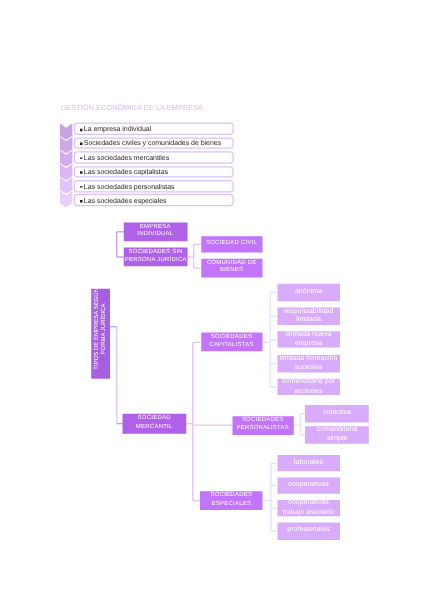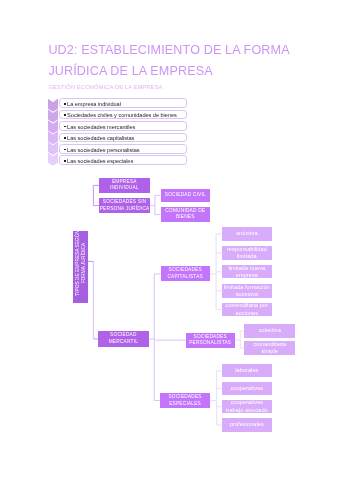--- a/index.html
+++ b/index.html
@@ -47,22 +47,20 @@
   .lvl1 { background:#af62e8; }
   .lvl2 { background:#c274fb; }
   .lvl3 { background:#d8abfb; }
   .root-inner { transform:rotate(-90deg) translateX(3.6px); white-space:nowrap; }
 </style>
 </head>
 <body>
 
 <div class="page">
 
-  <div class="title">UD2: ESTABLECIMIENTO DE LA FORMA
-JURÍDICA DE LA EMPRESA</div>
   <div class="subtitle">GESTIÓN ECONÓMICA DE LA EMPRESA</div>
 
   <div id="contents-list">
       <div class="li-chev" style="left: 47.65px; top: 98.4px; background: rgb(201, 162, 228); clip-path: polygon(0% 0%, 50% 28%, 100% 0%, 100% 76%, 50% 100%, 0% 76%);"></div>
       <div class="li-box" style="top: 98.2px;">
         <div class="li-bullet"></div>
         <div class="li-text" style="left: 7.3px;">La empresa individual</div>
       </div>
       <div class="li-chev" style="left: 47.65px; top: 109.2px; background: rgb(205, 168, 233); clip-path: polygon(0% 0%, 50% 28%, 100% 0%, 100% 76%, 50% 100%, 0% 76%);"></div>
       <div class="li-box" style="top: 109.65px;">

